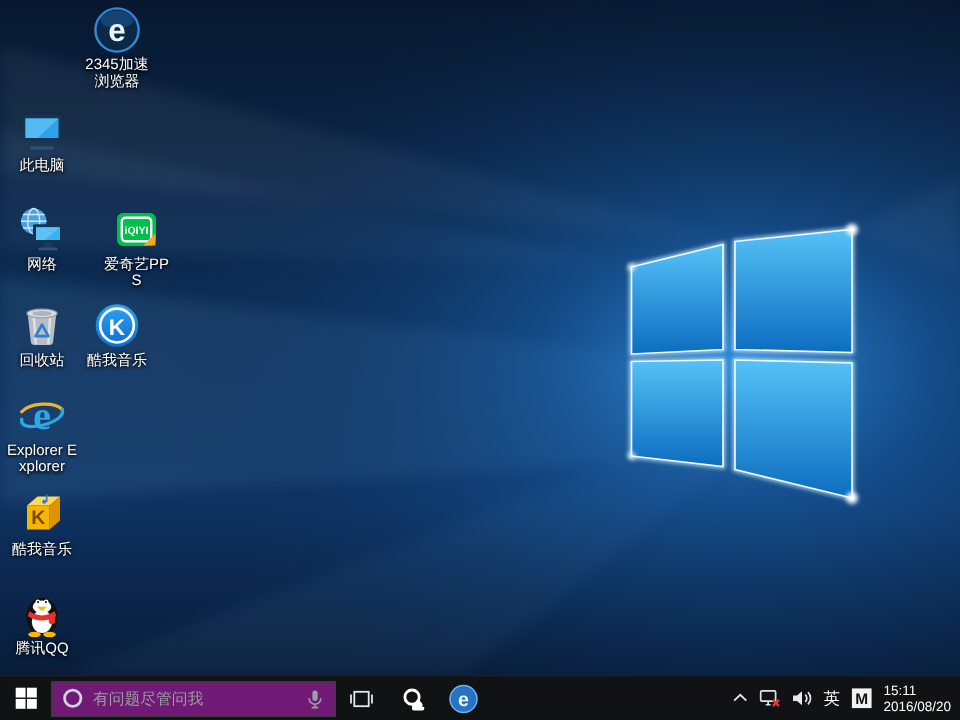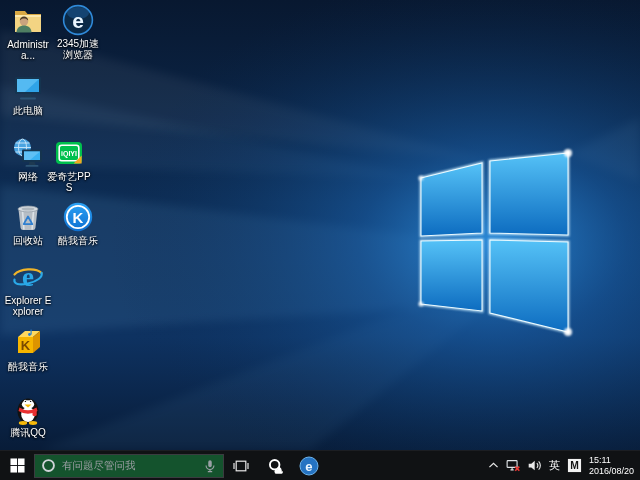--- a/index.html
+++ b/index.html
@@ -10,21 +10,21 @@
   .wallpaper{position:absolute;left:0;top:0;}
   .cell{position:absolute;width:48px;text-align:center;cursor:default;}
   .cell .ico{width:32px;height:32px;display:block;margin:0 auto;}
   .cell .lbl{margin-top:2px;font-size:10px;line-height:11px;color:#fff;
     text-shadow:0 1px 2px rgba(0,0,0,.95),0 0 3px rgba(0,0,0,.8);word-break:break-all;}
   
   .taskbar{position:absolute;left:0;bottom:0;width:640px;height:30px;background:#101214;
     display:flex;align-items:center;border-top:1px solid #1c1e22;box-sizing:border-box;}
   .tb-btn{height:30px;display:flex;align-items:center;justify-content:center;}
   .start{width:34px;}
-  .searchbox{width:190px;height:24px;background:#14532d;border:1px solid #3a3c40;
+  .searchbox{width:190px;height:24px;background:#701a75;border:1px solid #3a3c40;
     display:flex;align-items:center;padding:0 6px;box-sizing:border-box;}
   .searchbox .ph{flex:1;font-size:10.5px;color:#9b9ea3;margin-left:6px;white-space:nowrap;
     overflow:hidden;}
   .taskview{width:34px;}
   .appbtn{width:34px;}
   .tb-spacer{flex:1;}
   .tray{display:flex;align-items:center;height:30px;}
   .tray-item{height:30px;display:flex;align-items:center;justify-content:center;padding:0 3px;}
   .lang{color:#fff;font-size:11px;padding:0 4px;}
   .clock{color:#fff;font-size:9px;line-height:10.5px;text-align:left;padding:0 6px 0 4px;}
@@ -86,31 +86,20 @@
       <g fill="#ffffff">
         <circle cx="568" cy="153" r="4" opacity="0.9" filter="url(#b2)"></circle>
         <circle cx="568" cy="332" r="4" opacity="0.9" filter="url(#b2)"></circle>
         <circle cx="421" cy="178" r="2.6" opacity="0.7" filter="url(#b2)"></circle>
         <circle cx="421" cy="304" r="2.6" opacity="0.7" filter="url(#b2)"></circle>
         <circle cx="568" cy="153" r="1.4"></circle>
           <circle cx="568" cy="332" r="1.4"></circle>
       </g>
     </svg>
 
-    <div class="cell" style="left:4px;top:5px">
-      <svg class="ico" viewBox="0 0 32 32">
-        <path d="M3 6h10l2.5 3H29v18H3z" fill="#d9a843"></path>
-        <rect x="3" y="10" width="26" height="17" fill="#f3d483"></rect>
-        <rect x="3" y="10" width="26" height="2" fill="#fbe8ae"></rect>
-        <circle cx="12" cy="16.5" r="4.2" fill="#caa37e"></circle>
-        <path d="M7.8 15.6a4.2 4.2 0 0 1 8.4 0c-1.2-1.6-2.4-2.2-4.2-2.2s-3 .6-4.2 2.2z" fill="#4a3826"></path>
-        <path d="M4.5 27.5c0-4.6 3.4-7 7.5-7s7.5 2.4 7.5 7z" fill="#4f7f63"></path>
-      </svg>
-      <div class="lbl">Administra...</div>
-    </div>
 
     <div class="cell" style="left:4px;top:71px">
       <svg class="ico" viewBox="0 0 32 32">
         <rect x="3" y="6" width="26" height="17" rx="1.2" fill="#15344f"></rect>
         <rect x="5" y="8" width="22" height="13" fill="#2fa3e8"></rect>
         <path d="M5 8h22l-14 13H5z" fill="#54baf2"></path>
         <path d="M13 23h6l1.4 3.6h-8.8z" fill="#1d3951"></path>
         <rect x="8" y="26.6" width="16" height="2" rx="1" fill="#2c5475"></rect>
       </svg>
       <div class="lbl">此电脑</div>
@@ -184,21 +173,21 @@
       <svg class="ico" viewBox="0 0 32 32">
         <circle cx="16" cy="16" r="14.4" fill="#0b2946"></circle>
         <circle cx="16" cy="16" r="14.4" fill="none" stroke="#2f89d8" stroke-width="1.6"></circle>
         <ellipse cx="16" cy="9" rx="11" ry="6" fill="#1d5a96" opacity="0.55"></ellipse>
         <text x="16" y="23.5" text-anchor="middle" font-size="21" font-weight="bold" fill="#eaf6ff">e</text>
       </svg>
       <div class="lbl">2345加速浏览器</div>
     </div>
 
 
-    <div class="cell" style="left:45px;top:137px">
+    <div class="cell" style="left:67px;top:137px">
       <svg class="ico" viewBox="0 0 32 32">
         <rect x="3" y="5" width="26" height="22" rx="4" fill="#00c04d"></rect>
         <rect x="6.2" y="8.2" width="19.6" height="15.6" rx="2.5" fill="none" stroke="#fff" stroke-width="1.6"></rect>
         <text x="16" y="19" text-anchor="middle" font-size="7" font-weight="bold" fill="#fff">iQIYI</text>
         <path d="M28.6 26.6h-8l8-8z" fill="#f5a623"></path>
       </svg>
       <div class="lbl">爱奇艺PPS</div>
     </div>
 
     <div class="cell" style="left:54px;top:201px">

